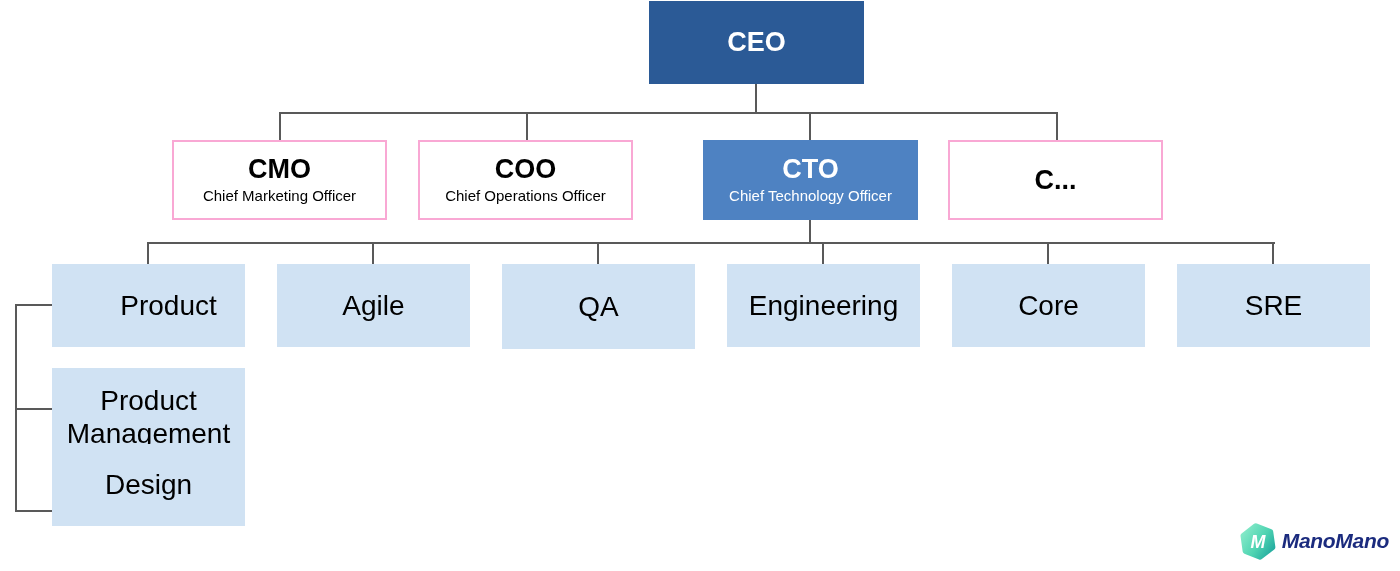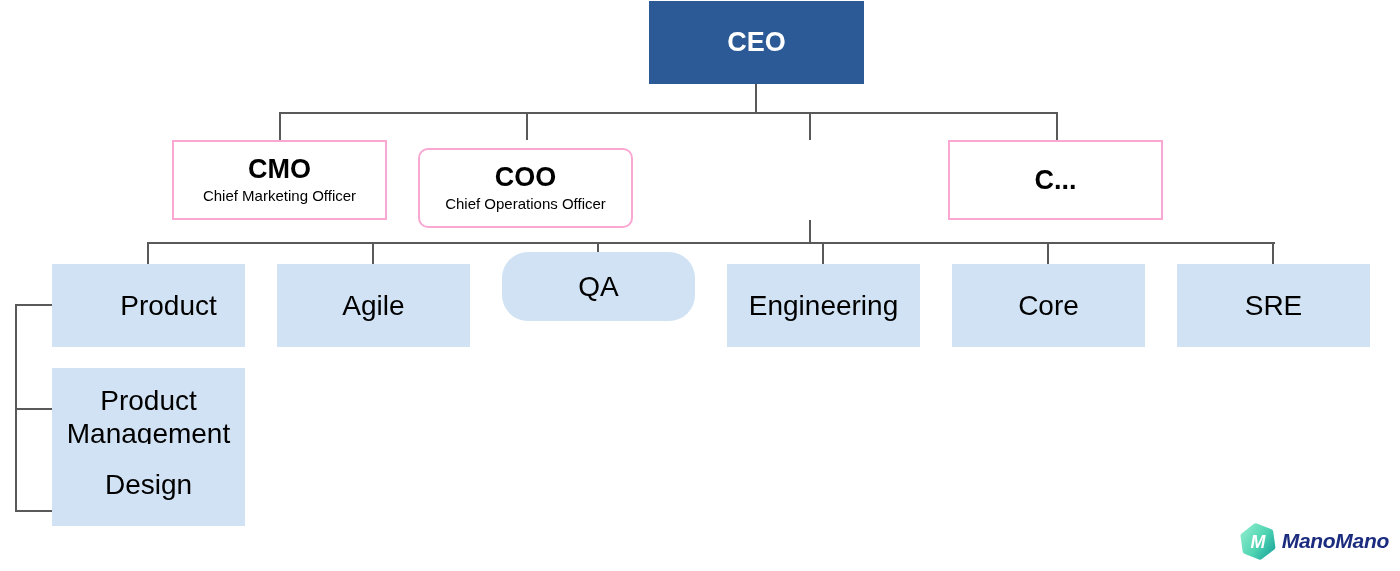--- a/index.html
+++ b/index.html
@@ -56,35 +56,39 @@
   <div class="line" style="left:15px;top:510px;width:37px;height:2px;"></div>
 
   <div class="node node-dark" style="left:649px;top:1px;width:215px;height:83px;">
     <div class="node-title">CEO</div>
   </div>
 
   <div class="node node-outlined" style="left:172px;top:140px;width:215px;height:80px;">
     <div class="node-title">CMO</div>
     <div class="node-subtitle">Chief Marketing Officer</div>
   </div>
-  <div class="node node-outlined" style="left:418px;top:148px;width:215px;height:80px;border-radius:10px;">
+  <div class="node node-outlined" style="left:418px;top:140px;width:215px;height:80px;">
     <div class="node-title">COO</div>
     <div class="node-subtitle">Chief Operations Officer</div>
+  </div>
+  <div class="node node-mid" style="left:703px;top:140px;width:215px;height:80px;">
+    <div class="node-title">CTO</div>
+    <div class="node-subtitle">Chief Technology Officer</div>
   </div>
   <div class="node node-outlined" style="left:948px;top:140px;width:215px;height:80px;">
     <div class="node-title">C...</div>
   </div>
 
   <div class="node node-leaf" style="left:52px;top:264px;width:193px;height:83px;padding-left:40px;">
     <div>Product</div>
   </div>
   <div class="node node-leaf" style="left:277px;top:264px;width:193px;height:83px;">
     <div>Agile</div>
   </div>
-  <div class="node node-leaf" style="left:502px;top:252px;width:193px;height:69px;border-radius:26px;">
+  <div class="node node-leaf" style="left:502px;top:264px;width:193px;height:85px;">
     <div>QA</div>
   </div>
   <div class="node node-leaf" style="left:727px;top:264px;width:193px;height:83px;">
     <div>Engineering</div>
   </div>
   <div class="node node-leaf" style="left:952px;top:264px;width:193px;height:83px;">
     <div>Core</div>
   </div>
   <div class="node node-leaf" style="left:1177px;top:264px;width:193px;height:83px;">
     <div>SRE</div>

